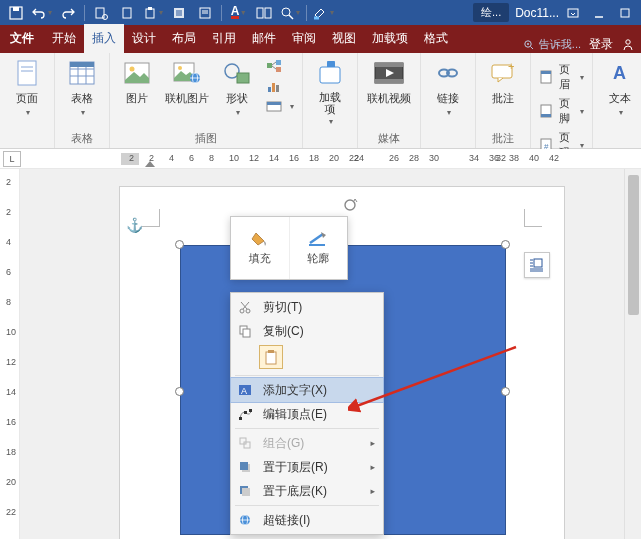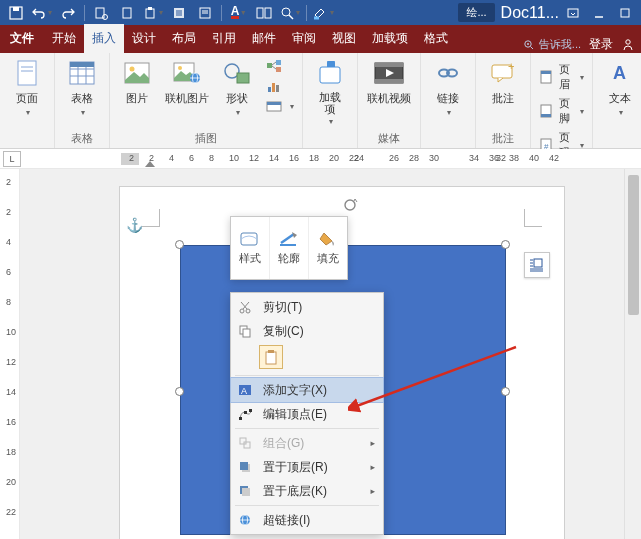--- a/index.html
+++ b/index.html
@@ -158,21 +158,21 @@
         <svg width="16" height="14" viewBox="0 0 16 14">
           <path d="M3 9 L9 3 L12 6 L6 12 Z" fill="none" stroke="#fff"></path>
           <line x1="2" y1="12" x2="7" y2="12" stroke="#6fbfff" stroke-width="3"></line>
         </svg>
         <span class="drop-arrow">▾</span>
       </div>
   </div>
   <div class="titlebar-right">
     <div class="doc-title-area">
       <span class="doc-pill">绘...</span>
-      <span style="font-size:16px">Doc11...</span>
+      <span style="font-size:12px">Doc11...</span>
     </div>
     <div class="tb-btn">
         <svg width="14" height="14" viewBox="0 0 14 14">
           <rect x="2" y="3" width="10" height="8" fill="none" stroke="#fff"></rect>
           <path d="M5 7 L7 9 L9 7" fill="none" stroke="#fff"></path>
         </svg>
       </div>
     <div class="tb-btn">
         <svg width="12" height="12">
           <line x1="2" y1="10" x2="10" y2="10" stroke="#fff" stroke-width="1.5"></line>
@@ -498,45 +498,36 @@
             <line x1="2" y1="15" x2="15" y2="15" stroke="#2b579a"></line>
           </svg>
         </div>
     </div>
   </div>
 </div>
 
 <div class="mini-toolbar">
   <div class="mini-item">
     <div class="mini-ico">
-        <svg width="22" height="16">
-          <rect x="2" y="2" width="16" height="12" rx="2" fill="#fff" stroke="#5b87b8"></rect>
-          <path d="M2 8 Q10 2 18 8" fill="none" stroke="#a8c4e8"></path>
-        </svg>
-      </div>
-    <span>样式</span>
+        <svg width="20" height="16">
+          <path d="M6 2 L14 10 L8 14 L2 8 Z" fill="#e8a848" stroke="#b8884a"></path>
+          <path d="M14 10 Q17 12 15 15" fill="#888"></path>
+        </svg>
+      </div>
+    <span>填充</span>
   </div>
   <div class="mini-item">
     <div class="mini-ico">
         <svg width="22" height="16">
           <path d="M3 12 L16 3" stroke="#4a90d9" stroke-width="2.5"></path>
           <path d="M14 1 L19 4 L16 7 Z" fill="#888"></path>
           <line x1="2" y1="14" x2="18" y2="14" stroke="#4a90d9" stroke-width="2"></line>
         </svg>
       </div>
     <span>轮廓</span>
-  </div>
-  <div class="mini-item">
-    <div class="mini-ico">
-        <svg width="20" height="16">
-          <path d="M6 2 L14 10 L8 14 L2 8 Z" fill="#e8a848" stroke="#b8884a"></path>
-          <path d="M14 10 Q17 12 15 15" fill="#888"></path>
-        </svg>
-      </div>
-    <span>填充</span>
   </div>
 </div>
 
 <div class="context-menu">
   <div class="cm-item">
     <span class="cm-ico">
         <svg width="14" height="14">
           <circle cx="4" cy="11" r="2" fill="none" stroke="#888"></circle>
           <circle cx="10" cy="11" r="2" fill="none" stroke="#888"></circle>
           <line x1="5" y1="9" x2="11" y2="2" stroke="#888"></line>

